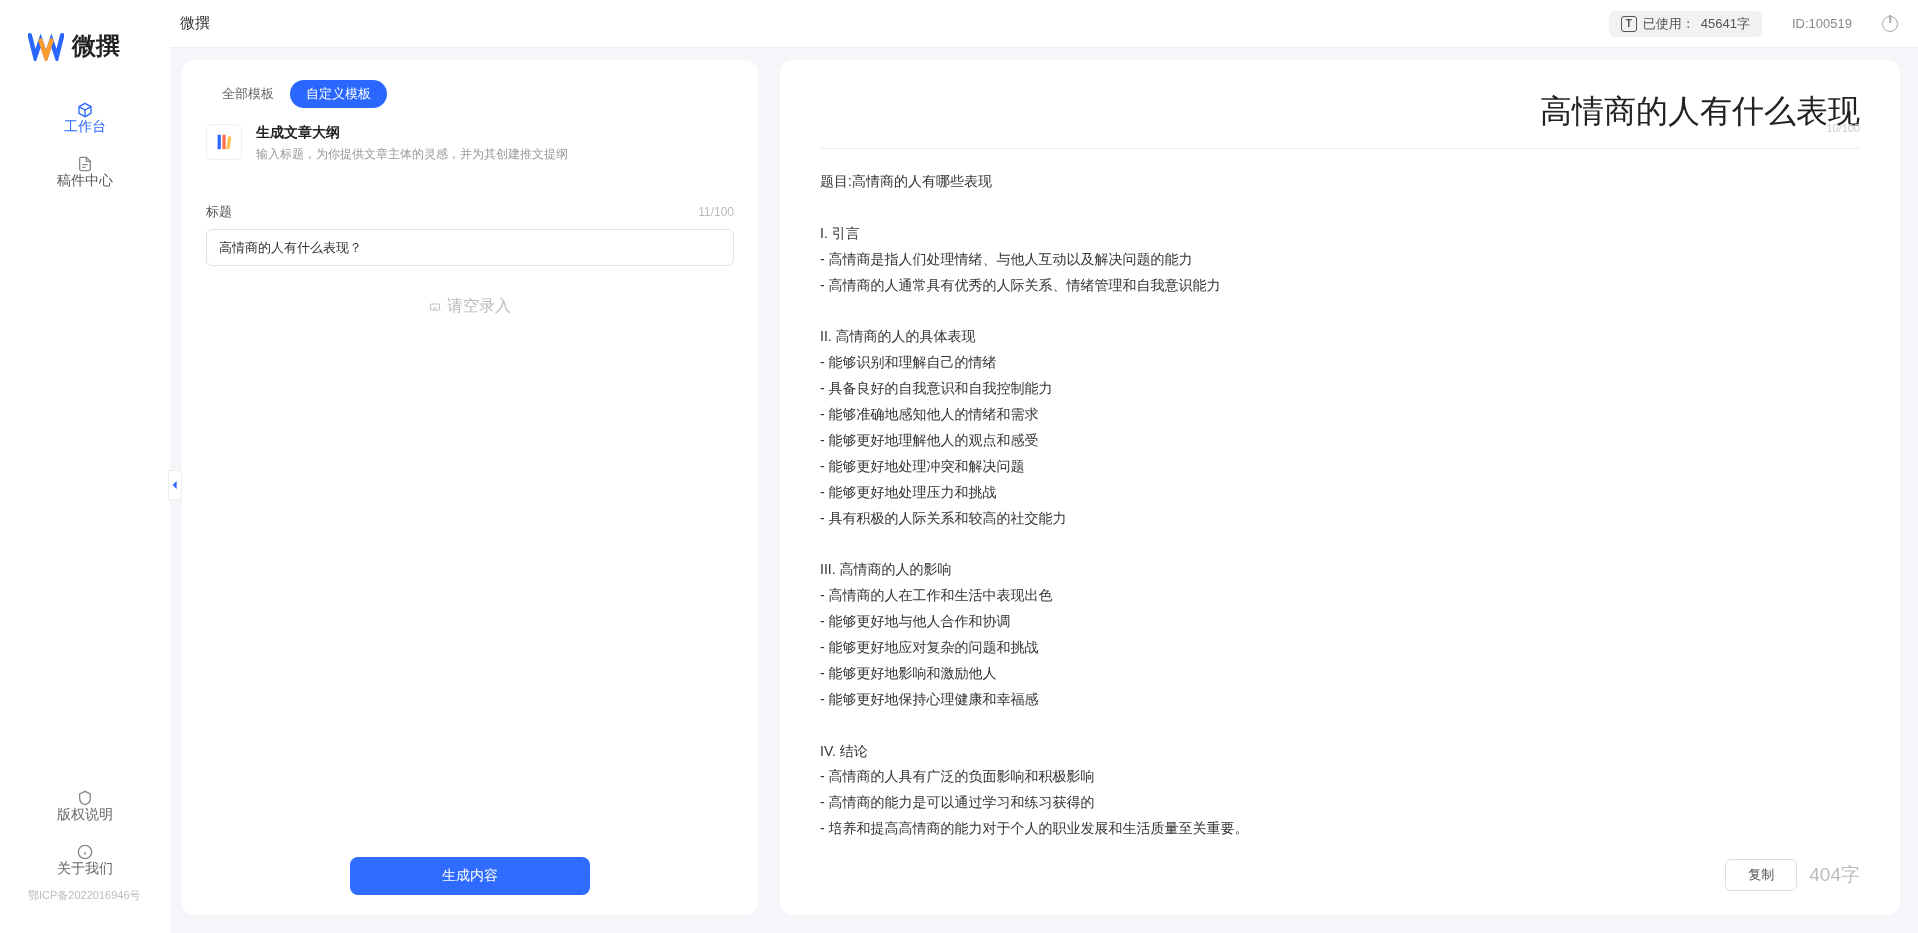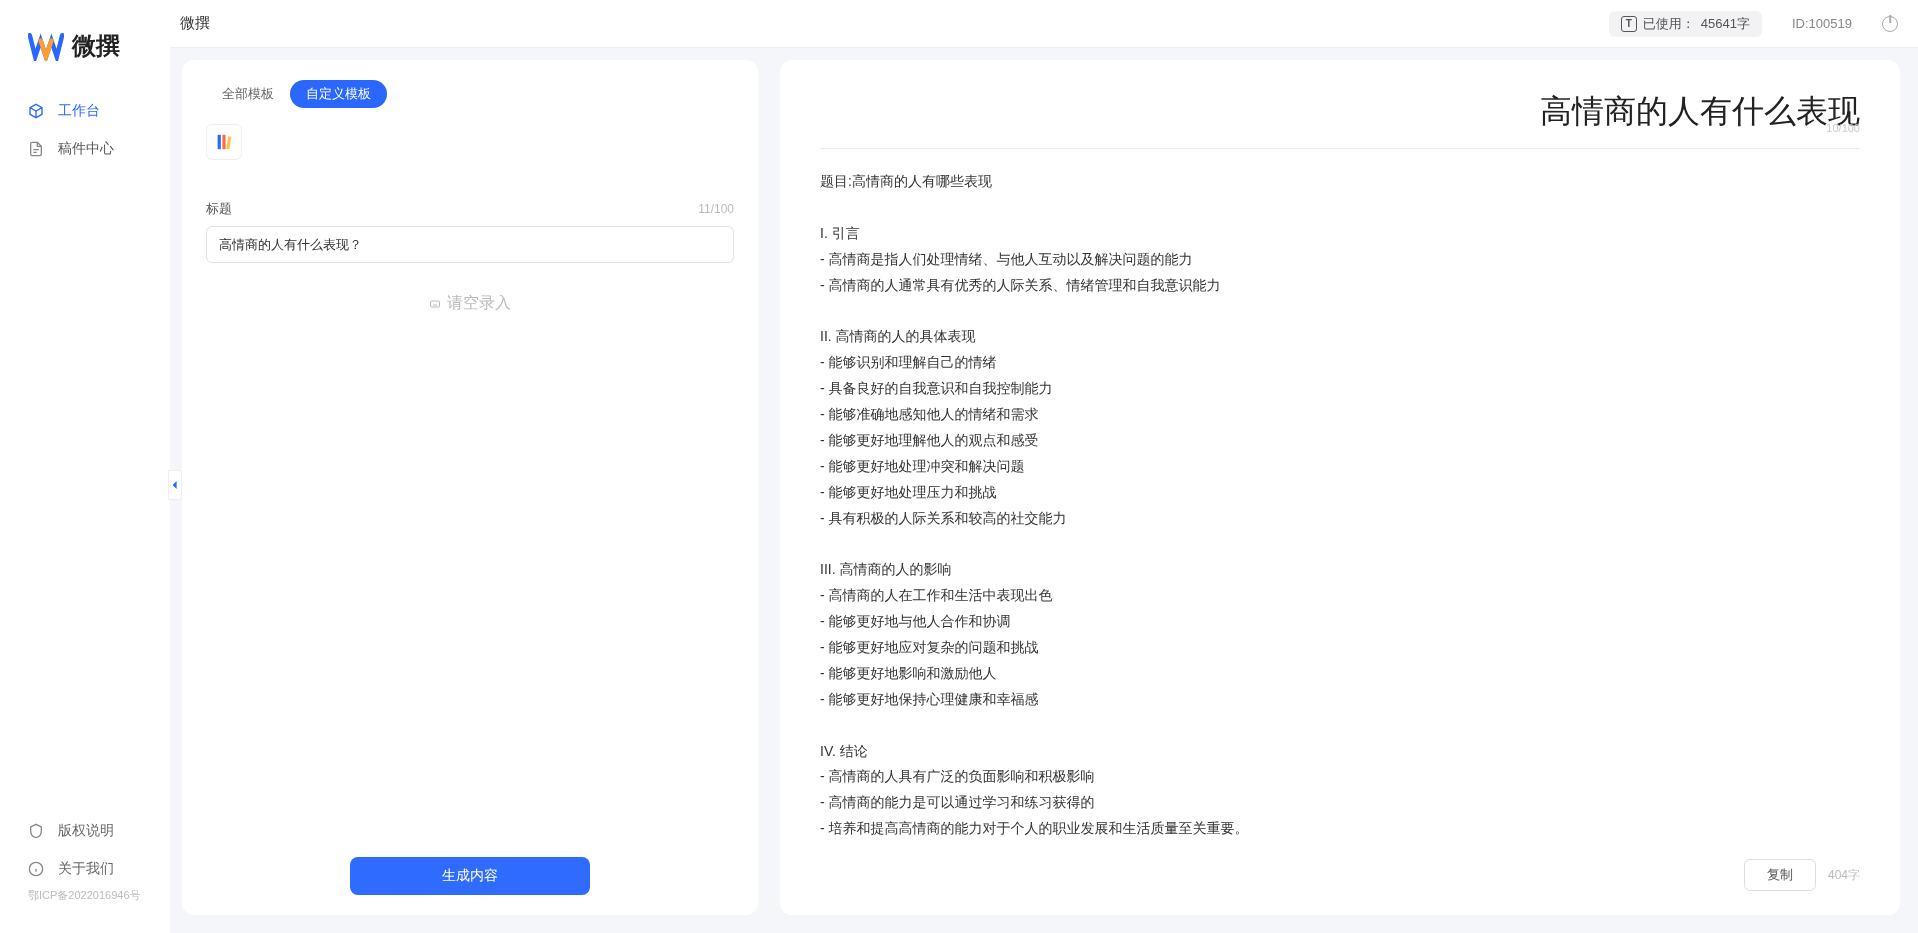--- a/index.html
+++ b/index.html
@@ -13,21 +13,21 @@
 .user-id { font-size: 13px; color: #888; }
 .power-icon { width: 16px; height: 16px; border: 1.5px solid #aaa; border-radius: 50%; position: relative; cursor: pointer; }
 .power-icon::after { content: ""; position: absolute; top: -2px; left: 50%; transform: translateX(-50%); width: 1.5px; height: 8px; background: #aaa; }
 
 .sidebar { position: absolute; left: 0; top: 0; width: 170px; height: 100%; background: #fff; padding-top: 30px; display: flex; flex-direction: column; }
 .logo-wrap { display: flex; align-items: center; gap: 8px; padding: 0 28px 30px; }
 .logo-mark { width: 36px; height: 30px; position: relative; }
 .logo-mark svg { width: 100%; height: 100%; }
 .logo-text { font-size: 24px; font-weight: 700; color: #222; }
 .nav { flex: 1; }
-.nav-item { display: flex; align-items: center; gap: 14px; padding: 10px 28px; font-size: 14px; color: #555; cursor: pointer; }
+.nav-item { display: flex; align-items: center; gap: 0; padding: 10px 28px; font-size: 14px; color: #555; cursor: pointer; flex-direction: column; }
 .nav-item.active { color: #2a67ff; font-weight: 500; }
 .nav-footer { padding: 0 0 20px; }
 .nav-footer .nav-item { color: #666; }
 .icp { font-size: 11px; color: #bbb; padding: 0 28px 10px; }
 
 .collapse-tab { position: absolute; left: 168px; top: 470px; width: 14px; height: 30px; background: #fff; border-radius: 0 4px 4px 0; border: 1px solid #eee; display: flex; align-items: center; justify-content: center; cursor: pointer; }
 .collapse-tab svg { width: 8px; height: 10px; fill: #2a67ff; }
 
 .main { position: absolute; left: 182px; top: 60px; right: 18px; bottom: 18px; display: flex; gap: 22px; }
 .panel { background: #fff; border-radius: 12px; display: flex; flex-direction: column; }
@@ -55,21 +55,21 @@
 .panel-footer { margin-top: auto; padding: 0 24px; }
 .generate-btn { display: block; margin: 0 auto; width: 240px; padding: 10px 8px; background: #2f6bff; color: #fff; border: none; border-radius: 8px; font-size: 14px; cursor: pointer; }
 
 .output-title-wrap { position: relative; border-bottom: 1px solid #eee; padding-bottom: 14px; margin-bottom: 20px; }
 .output-title { text-align: right; font-size: 32px; font-weight: 400; font-family: "SimSun", serif; color: #222; }
 .output-count { position: absolute; right: 0; bottom: 14px; font-size: 11px; color: #ccc; }
 .output-body { font-size: 14px; color: #333; line-height: 1.85; white-space: pre-line; font-family: "Microsoft YaHei", sans-serif; }
 
 .right-footer { position: absolute; bottom: 24px; right: 40px; display: flex; align-items: center; gap: 12px; }
 .copy-btn { padding: 6px 22px; border: 1px solid #ddd; background: #fff; border-radius: 6px; font-size: 13px; color: #555; cursor: pointer; }
-.word-count { font-size: 12px; color: #bbb; }
+.word-count { font-size: 19px; color: #bbb; }
 </style>
 </head>
 <body>
 
 <aside class="sidebar">
   <div class="logo-wrap">
     <div class="logo-mark">
       <svg viewBox="0 0 40 32">
           <path d="M2 4 L8 28 L14 10 L20 28 L26 10 L32 28 L38 4" stroke="#2a67ff" stroke-width="5" fill="none" stroke-linecap="round"></path>
           <path d="M14 10 L20 28 L26 10" stroke="#ff9d2f" stroke-width="5" fill="none" stroke-linecap="round"></path>
@@ -141,20 +141,24 @@
       <div class="tab">全部模板</div>
       <div class="tab active">自定义模板</div>
     </div>
     <div class="template-header">
       <div class="template-icon">
         <svg viewBox="0 0 20 22">
             <rect x="2" y="2" width="4" height="18" fill="#2a67ff"></rect>
             <rect x="8" y="2" width="4" height="18" fill="#ff6b4a"></rect>
             <rect x="14" y="4" width="4" height="16" fill="#ffc24a" transform="rotate(8 16 12)"></rect>
           </svg>
+      </div>
+      <div class="template-info">
+        <h3>生成文章大纲</h3>
+        <p>输入标题，为你提供文章主体的灵感，并为其创建推文提纲</p>
       </div>
     </div>
     <div class="form-section">
       <div class="form-label-row">
         <span class="form-label">标题</span>
         <span class="char-count">11/100</span>
       </div>
       <input type="text" class="text-input" value="高情商的人有什么表现？" style="">
       <div class="record-hint">
         <svg viewBox="0 0 24 24">

